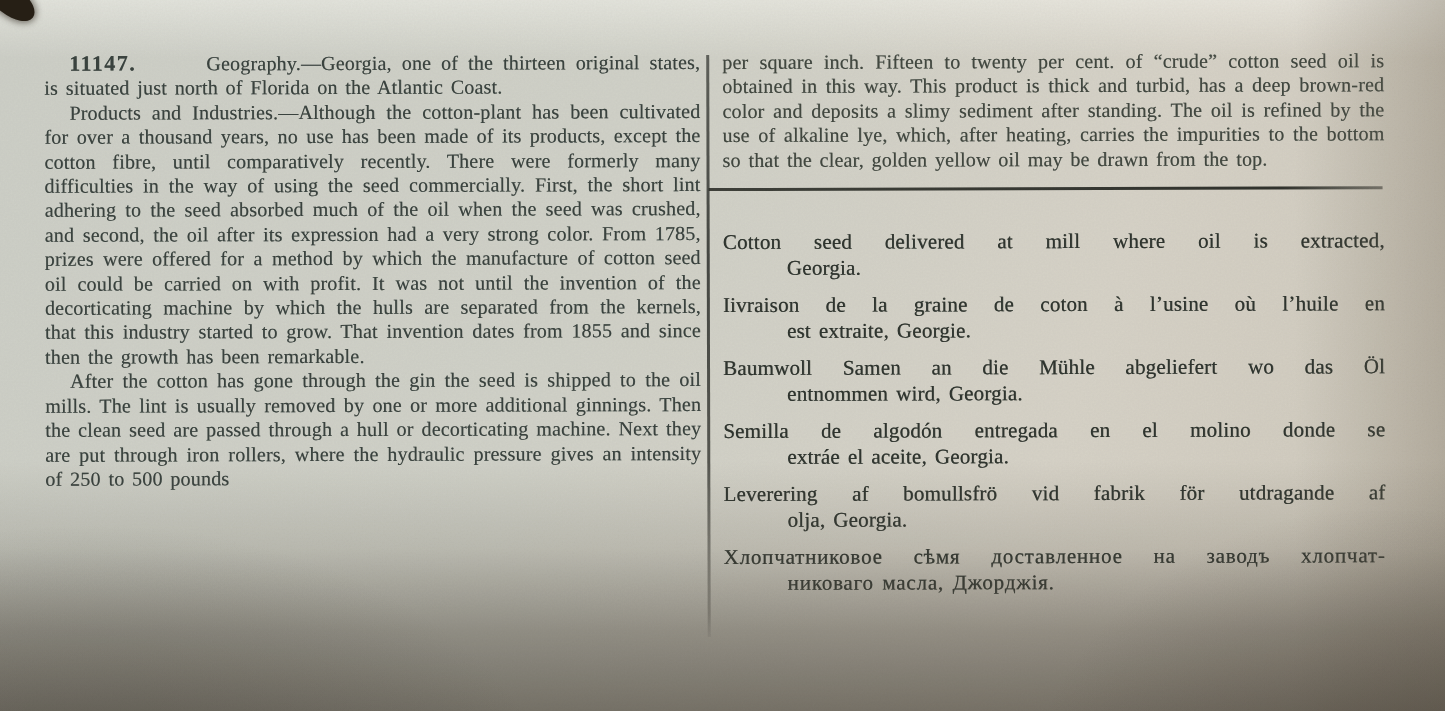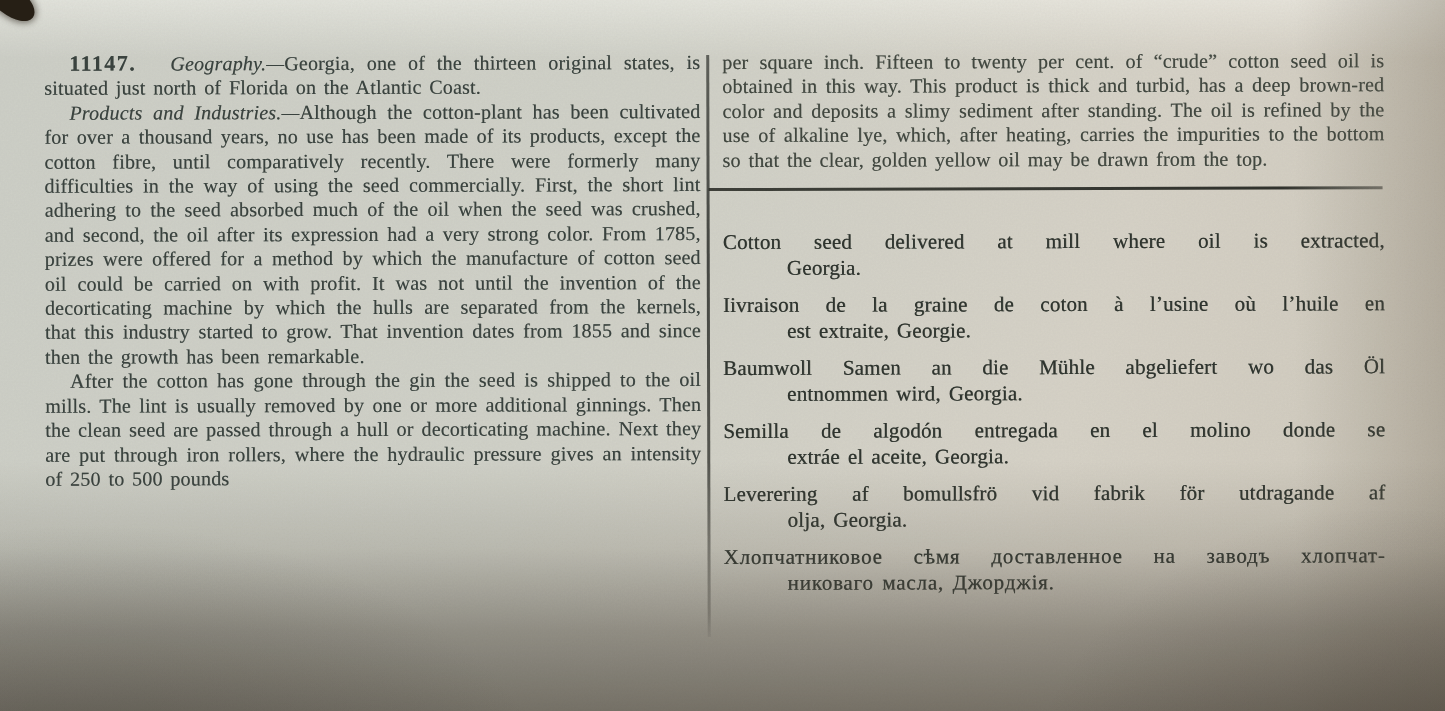--- a/index.html
+++ b/index.html
@@ -26,22 +26,22 @@
   .grain{position:absolute;inset:0;z-index:6;opacity:0.5;mix-blend-mode:multiply;pointer-events:none;}
 
   .content{position:absolute;inset:0;z-index:3;transform:rotate(-0.15deg);}
   .col{position:absolute;top:50px;color:#3a433f;font-size:20px;line-height:24.4px;
     text-align:justify;word-spacing:2.5px;letter-spacing:0.2px;
     text-shadow:0.3px 0 0 rgba(58,67,63,0.55);}
   .col-left{left:45px;width:656px;}
   .col-right{left:723px;width:662px;color:#424840;}
   .col p{margin:0;padding:0;}
   .indent{text-indent:25px;}
-  .num{font-weight:bold;font-size:22px;letter-spacing:1.5px;margin-right:34px;}
-  .lead-italic{font-style:italic;}
+  .num{font-weight:bold;font-size:22px;letter-spacing:1.5px;margin-right:70px;}
+  .lead-italic{}
   .divider{position:absolute;left:707px;top:55px;width:3px;height:582px;
     background:linear-gradient(to bottom,rgba(56,58,53,0.75),rgba(50,52,48,0.88) 35%,rgba(54,55,50,0.80) 70%,rgba(56,56,51,0.35) 96%,rgba(56,56,51,0.1));}
   .rule{height:3px;margin:16px 0 38px -14px;width:674px;border:0;
     background:linear-gradient(to right,rgba(46,48,42,0.9),rgba(40,42,37,0.95) 85%,rgba(40,42,37,0.55));}
   .caption{margin:0 0 11px 0;font-size:21px;line-height:26px;color:#2f352f;
     text-shadow:0.45px 0 0 rgba(47,53,47,0.7);}
   .cl1{text-align:justify;text-align-last:justify;}
   .cl2{text-align:left;text-align-last:left;padding-left:64px;}
   .caption-ru{letter-spacing:0.8px;}
 </style>

